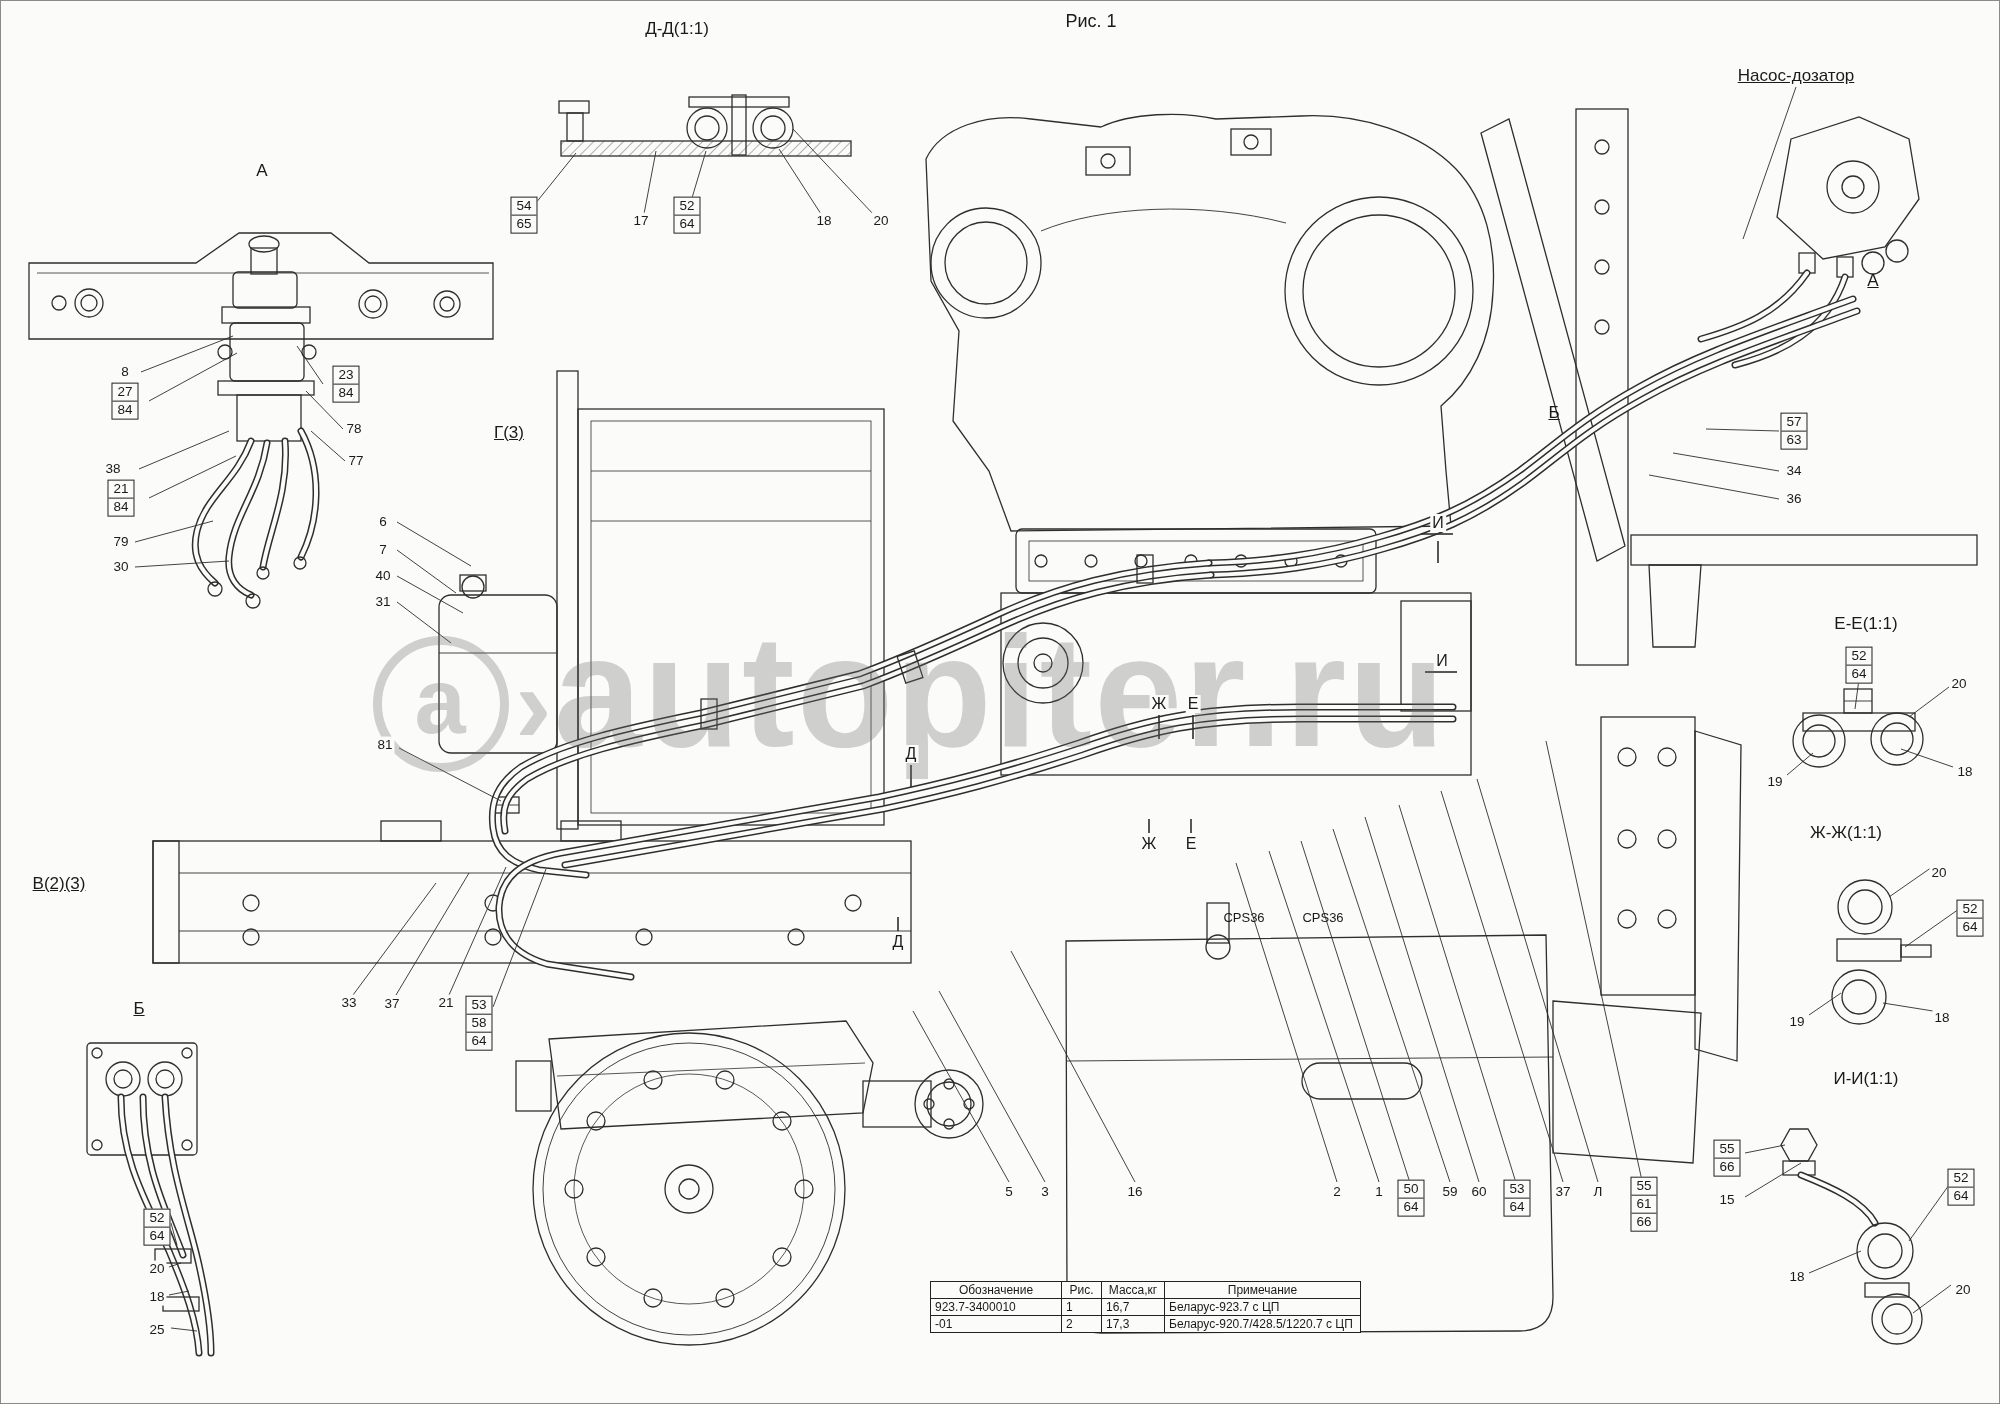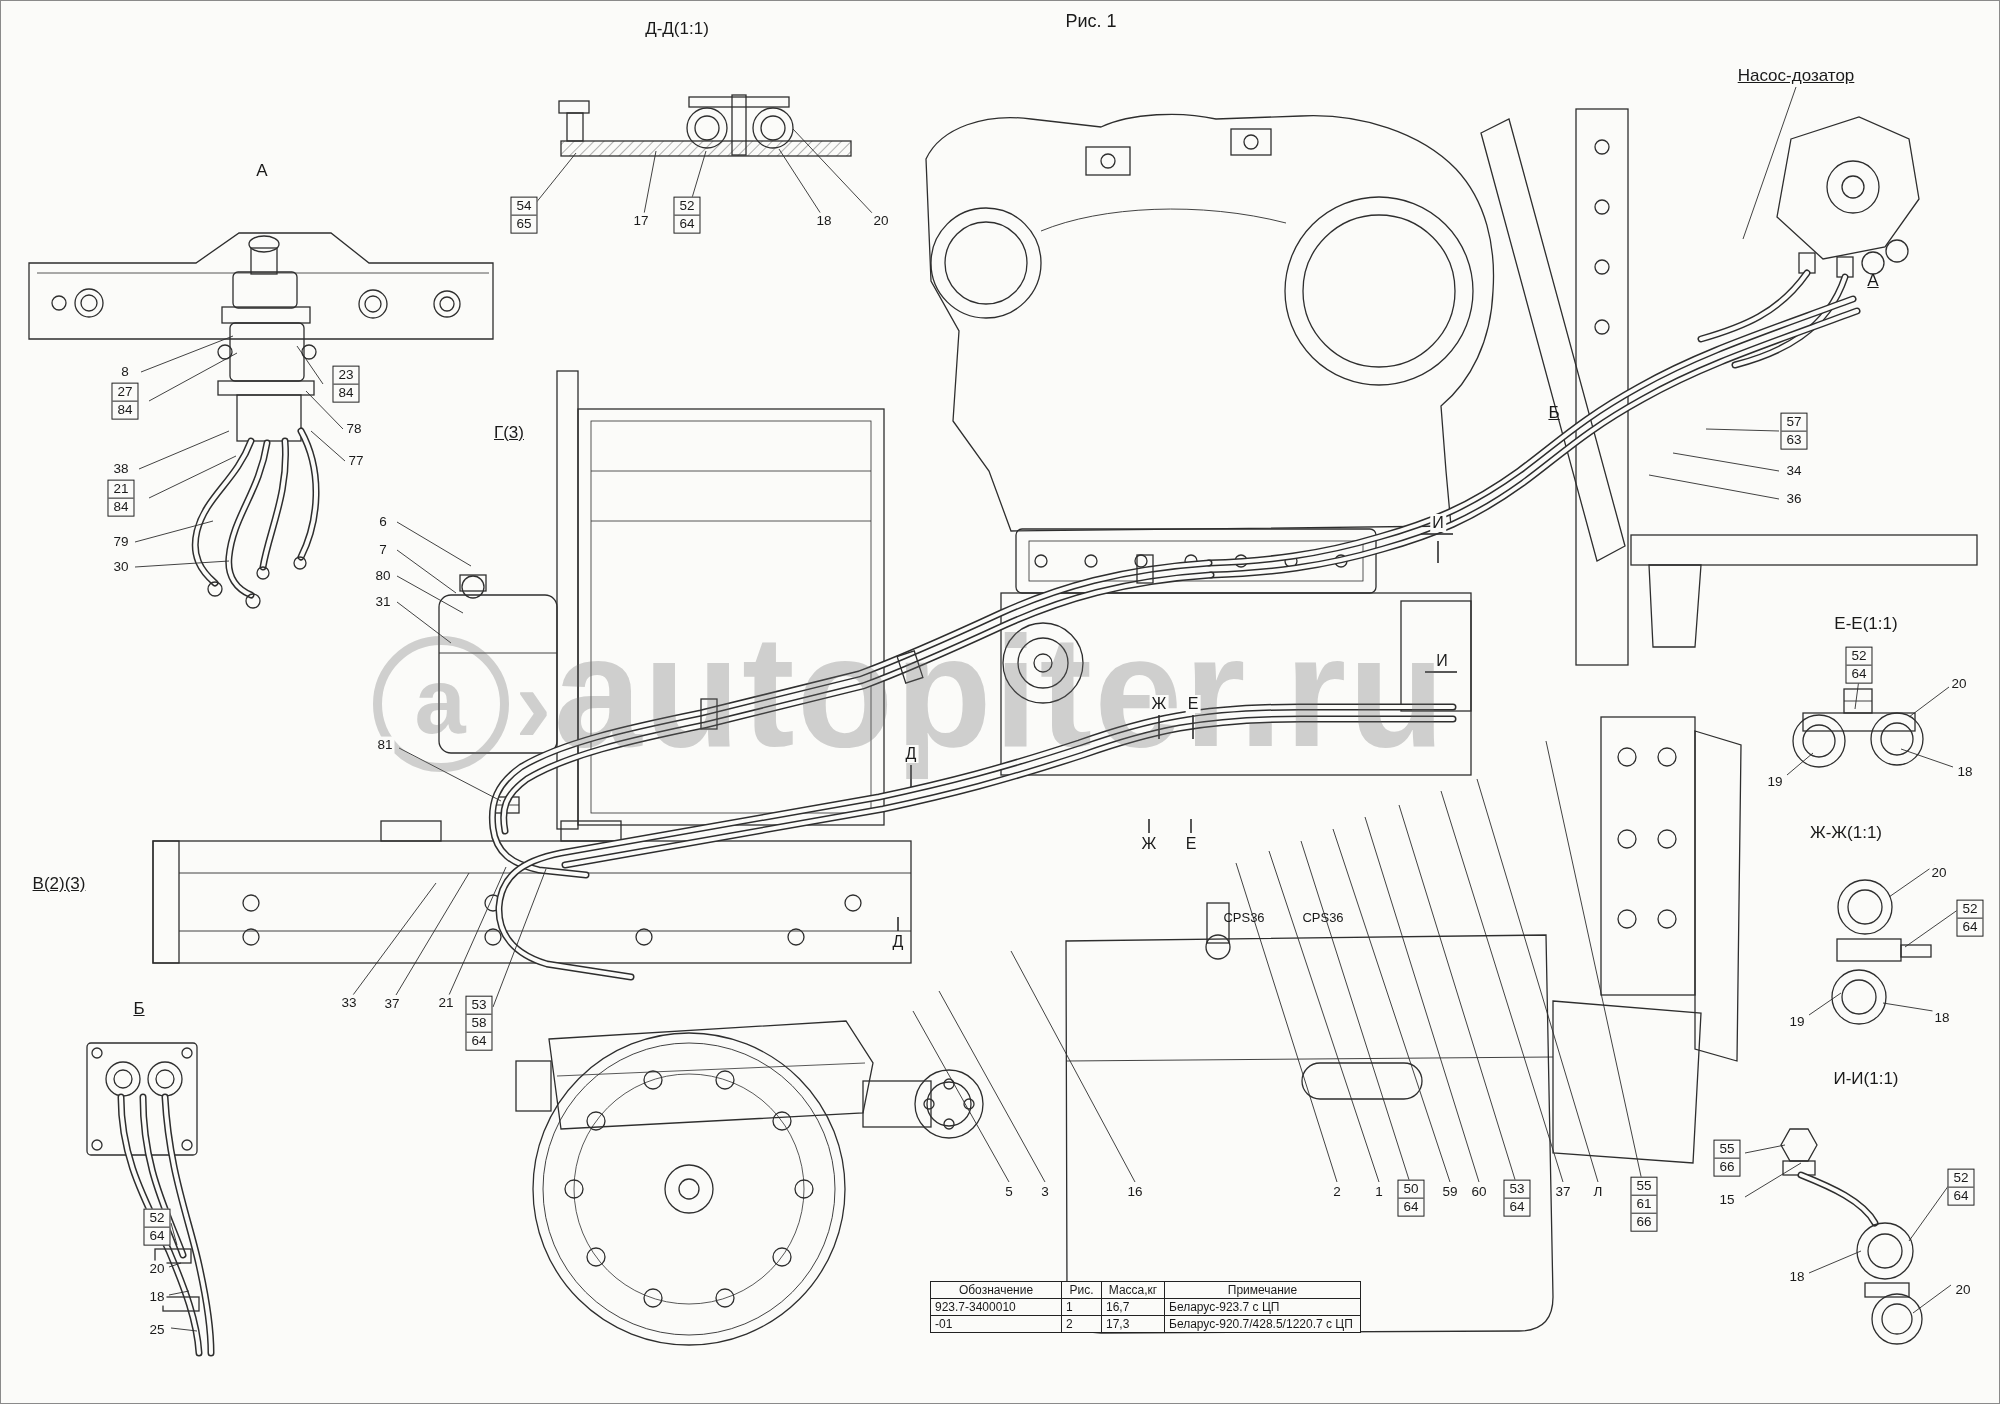--- a/index.html
+++ b/index.html
@@ -426,41 +426,41 @@
 <div class="co boxed" style="left:345px;top:383px">
       <div class="co-row">23</div>
       <div class="co-row">84</div>
     </div>
 <div class="co" style="left:353px;top:428px">
       <div class="co-row">78</div>
     </div>
 <div class="co" style="left:355px;top:460px">
       <div class="co-row">77</div>
     </div>
-<div class="co" style="left:120px;top:468px">
+<div class="co" style="left:112px;top:468px">
       <div class="co-row">38</div>
     </div>
 <div class="co boxed" style="left:120px;top:497px">
       <div class="co-row">21</div>
       <div class="co-row">84</div>
     </div>
 <div class="co" style="left:120px;top:541px">
       <div class="co-row">79</div>
     </div>
 <div class="co" style="left:120px;top:566px">
       <div class="co-row">30</div>
     </div>
 <div class="co" style="left:382px;top:521px">
       <div class="co-row">6</div>
     </div>
 <div class="co" style="left:382px;top:549px">
       <div class="co-row">7</div>
     </div>
 <div class="co" style="left:382px;top:575px">
-      <div class="co-row">80</div>
+      <div class="co-row">40</div>
     </div>
 <div class="co" style="left:382px;top:601px">
       <div class="co-row">31</div>
     </div>
 <div class="co" style="left:384px;top:744px">
       <div class="co-row">81</div>
     </div>
 <div class="co" style="left:348px;top:1002px">
       <div class="co-row">33</div>
     </div>

